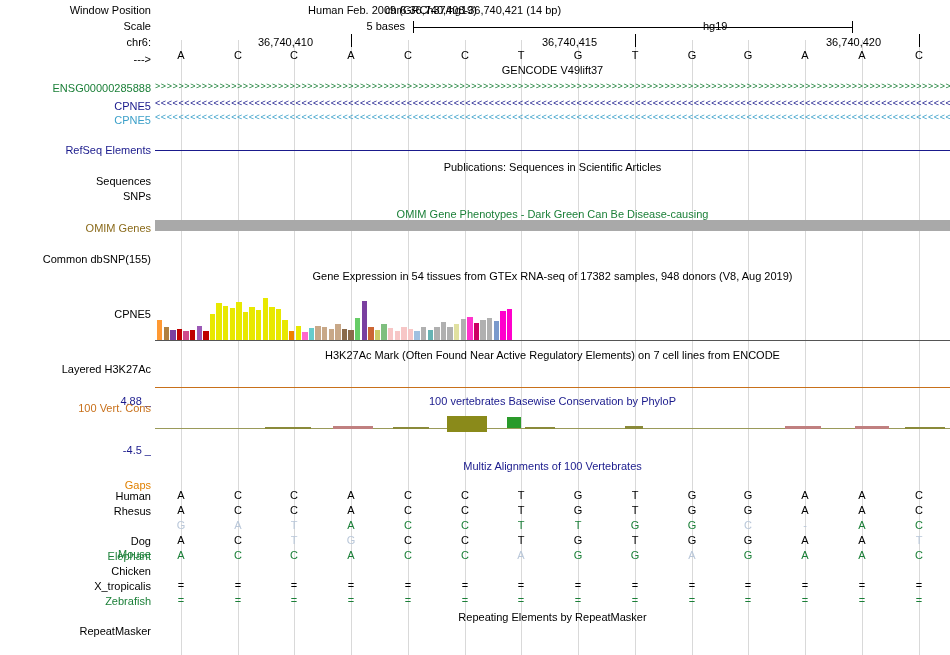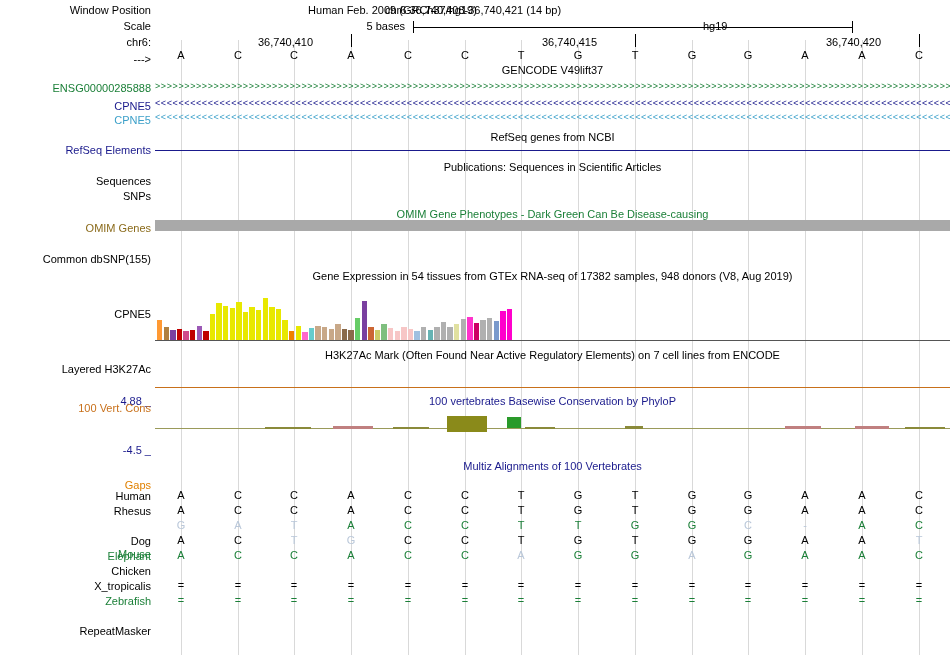--- a/index.html
+++ b/index.html
@@ -210,21 +210,20 @@
         <div class="basechar" style="left: 707px;">A</div>
         <div class="basechar" style="left: 764px;">C</div>
       </div>
 
     <div class="center-title" style="top:64px;">GENCODE V49lift37</div>
 
     <div class="arrowrow" id="arrow0" style="top:82px; color:#1a7f37;">&gt;&gt;&gt;&gt;&gt;&gt;&gt;&gt;&gt;&gt;&gt;&gt;&gt;&gt;&gt;&gt;&gt;&gt;&gt;&gt;&gt;&gt;&gt;&gt;&gt;&gt;&gt;&gt;&gt;&gt;&gt;&gt;&gt;&gt;&gt;&gt;&gt;&gt;&gt;&gt;&gt;&gt;&gt;&gt;&gt;&gt;&gt;&gt;&gt;&gt;&gt;&gt;&gt;&gt;&gt;&gt;&gt;&gt;&gt;&gt;&gt;&gt;&gt;&gt;&gt;&gt;&gt;&gt;&gt;&gt;&gt;&gt;&gt;&gt;&gt;&gt;&gt;&gt;&gt;&gt;&gt;&gt;&gt;&gt;&gt;&gt;&gt;&gt;&gt;&gt;&gt;&gt;&gt;&gt;&gt;&gt;&gt;&gt;&gt;&gt;&gt;&gt;&gt;&gt;&gt;&gt;&gt;&gt;&gt;&gt;&gt;&gt;&gt;&gt;&gt;&gt;&gt;&gt;&gt;&gt;&gt;&gt;&gt;&gt;&gt;&gt;&gt;&gt;&gt;&gt;&gt;&gt;&gt;&gt;&gt;&gt;&gt;&gt;&gt;&gt;&gt;&gt;&gt;&gt;&gt;&gt;&gt;&gt;&gt;&gt;&gt;&gt;&gt;&gt;&gt;&gt;&gt;&gt;&gt;&gt;&gt;&gt;&gt;&gt;&gt;&gt;&gt;&gt;&gt;&gt;&gt;&gt;&gt;&gt;&gt;&gt;&gt;&gt;&gt;&gt;&gt;&gt;&gt;&gt;&gt;&gt;&gt;&gt;&gt;&gt;&gt;&gt;&gt;&gt;&gt;&gt;&gt;&gt;&gt;&gt;</div>
     <div class="arrowrow" id="arrow1" style="top:99px; color:#1a1a8c;">&lt;&lt;&lt;&lt;&lt;&lt;&lt;&lt;&lt;&lt;&lt;&lt;&lt;&lt;&lt;&lt;&lt;&lt;&lt;&lt;&lt;&lt;&lt;&lt;&lt;&lt;&lt;&lt;&lt;&lt;&lt;&lt;&lt;&lt;&lt;&lt;&lt;&lt;&lt;&lt;&lt;&lt;&lt;&lt;&lt;&lt;&lt;&lt;&lt;&lt;&lt;&lt;&lt;&lt;&lt;&lt;&lt;&lt;&lt;&lt;&lt;&lt;&lt;&lt;&lt;&lt;&lt;&lt;&lt;&lt;&lt;&lt;&lt;&lt;&lt;&lt;&lt;&lt;&lt;&lt;&lt;&lt;&lt;&lt;&lt;&lt;&lt;&lt;&lt;&lt;&lt;&lt;&lt;&lt;&lt;&lt;&lt;&lt;&lt;&lt;&lt;&lt;&lt;&lt;&lt;&lt;&lt;&lt;&lt;&lt;&lt;&lt;&lt;&lt;&lt;&lt;&lt;&lt;&lt;&lt;&lt;&lt;&lt;&lt;&lt;&lt;&lt;&lt;&lt;&lt;&lt;&lt;&lt;&lt;&lt;&lt;&lt;&lt;&lt;&lt;&lt;&lt;&lt;&lt;&lt;&lt;&lt;&lt;&lt;&lt;&lt;&lt;&lt;&lt;&lt;&lt;&lt;&lt;&lt;&lt;&lt;&lt;&lt;&lt;&lt;&lt;&lt;&lt;&lt;&lt;&lt;&lt;&lt;&lt;&lt;&lt;&lt;&lt;&lt;&lt;&lt;&lt;&lt;&lt;&lt;&lt;&lt;&lt;&lt;&lt;&lt;&lt;&lt;&lt;&lt;&lt;&lt;&lt;&lt;&lt;</div>
     <div class="arrowrow" id="arrow2" style="top:113px; color:#3ca0c9;">&lt;&lt;&lt;&lt;&lt;&lt;&lt;&lt;&lt;&lt;&lt;&lt;&lt;&lt;&lt;&lt;&lt;&lt;&lt;&lt;&lt;&lt;&lt;&lt;&lt;&lt;&lt;&lt;&lt;&lt;&lt;&lt;&lt;&lt;&lt;&lt;&lt;&lt;&lt;&lt;&lt;&lt;&lt;&lt;&lt;&lt;&lt;&lt;&lt;&lt;&lt;&lt;&lt;&lt;&lt;&lt;&lt;&lt;&lt;&lt;&lt;&lt;&lt;&lt;&lt;&lt;&lt;&lt;&lt;&lt;&lt;&lt;&lt;&lt;&lt;&lt;&lt;&lt;&lt;&lt;&lt;&lt;&lt;&lt;&lt;&lt;&lt;&lt;&lt;&lt;&lt;&lt;&lt;&lt;&lt;&lt;&lt;&lt;&lt;&lt;&lt;&lt;&lt;&lt;&lt;&lt;&lt;&lt;&lt;&lt;&lt;&lt;&lt;&lt;&lt;&lt;&lt;&lt;&lt;&lt;&lt;&lt;&lt;&lt;&lt;&lt;&lt;&lt;&lt;&lt;&lt;&lt;&lt;&lt;&lt;&lt;&lt;&lt;&lt;&lt;&lt;&lt;&lt;&lt;&lt;&lt;&lt;&lt;&lt;&lt;&lt;&lt;&lt;&lt;&lt;&lt;&lt;&lt;&lt;&lt;&lt;&lt;&lt;&lt;&lt;&lt;&lt;&lt;&lt;&lt;&lt;&lt;&lt;&lt;&lt;&lt;&lt;&lt;&lt;&lt;&lt;&lt;&lt;&lt;&lt;&lt;&lt;&lt;&lt;&lt;&lt;&lt;&lt;&lt;&lt;&lt;&lt;&lt;&lt;&lt;</div>
 
-    <div class="center-title" style="top:131px;">RefSeq genes from NCBI</div>
     <div class="hline" style="left:0; top:150px; width:795px; background:#1a1a8c;"></div>
 
     <div class="center-title" style="top:208px; color:#1a7f37;">OMIM Gene Phenotypes - Dark Green Can Be Disease-causing</div>
 
     <div class="center-title" style="top:161px;">Publications: Sequences in Scientific Articles</div>
     <div class="grayband" style="left:0; top:220px; width:795px;"></div>
 
 
     <div class="center-title" style="top:270px;">Gene Expression in 54 tissues from GTEx RNA-seq of 17382 samples, 948 donors (V8, Aug 2019)</div>
     <div id="gtexchart" style="position:absolute; left:0; top:288px; width:795px; height:52px;">
@@ -414,15 +413,16 @@
           <div class="msa-char" style="left: 423px; color: rgb(26, 127, 55);">=</div>
           <div class="msa-char" style="left: 480px; color: rgb(26, 127, 55);">=</div>
           <div class="msa-char" style="left: 537px; color: rgb(26, 127, 55);">=</div>
           <div class="msa-char" style="left: 593px; color: rgb(26, 127, 55);">=</div>
           <div class="msa-char" style="left: 650px; color: rgb(26, 127, 55);">=</div>
           <div class="msa-char" style="left: 707px; color: rgb(26, 127, 55);">=</div>
           <div class="msa-char" style="left: 764px; color: rgb(26, 127, 55);">=</div>
         </div>
       </div>
 
+    <div class="center-title" style="top:611px;">Repeating Elements by RepeatMasker</div>
 
   </div>
 </div>
 
 </body></html>

